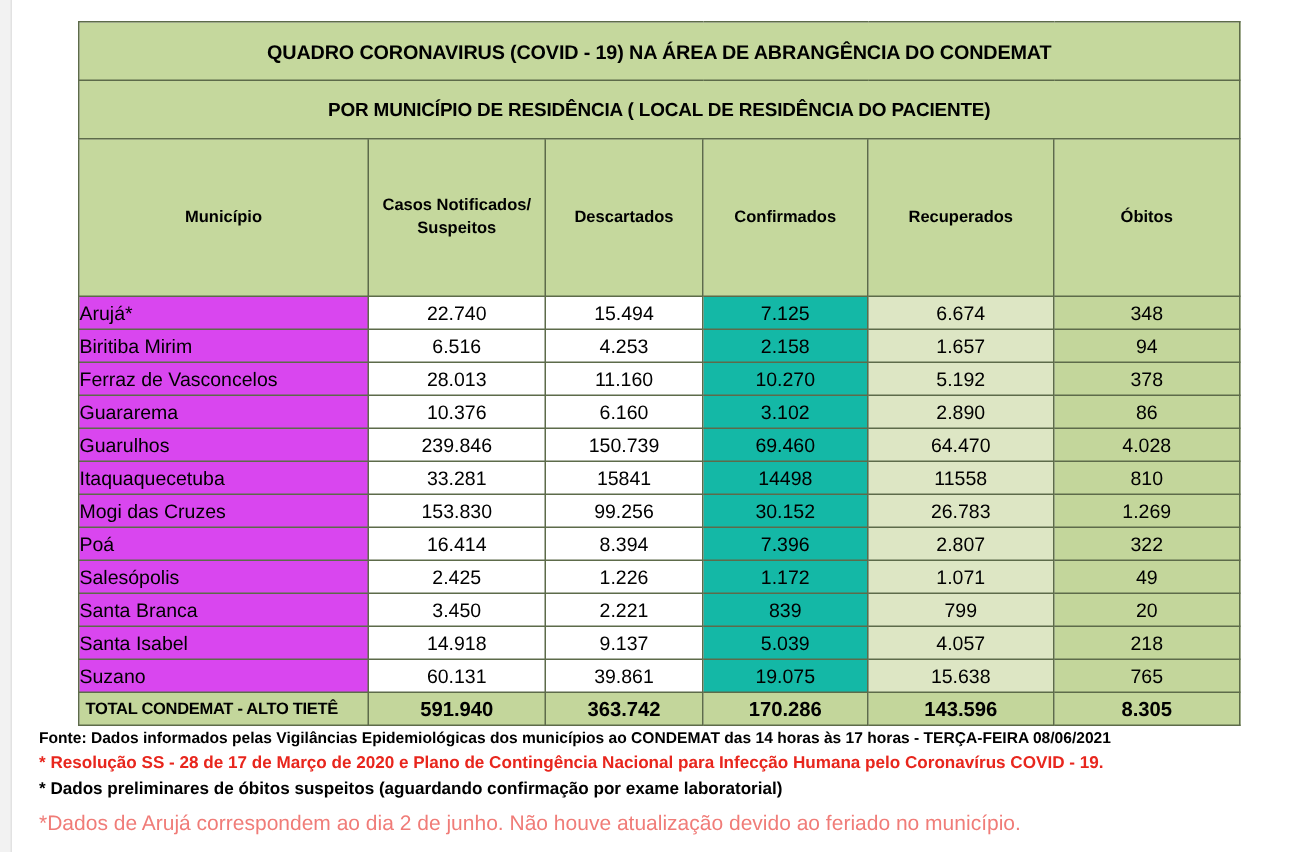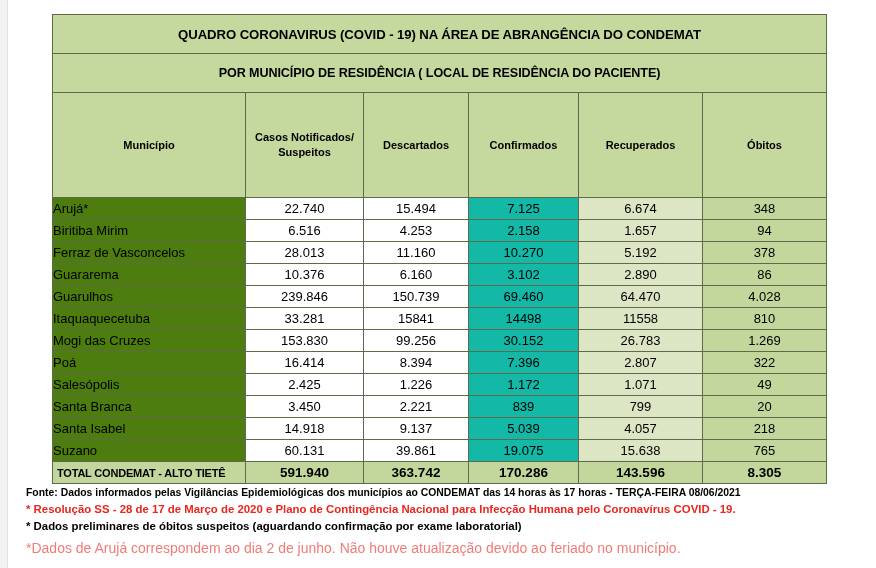--- a/index.html
+++ b/index.html
@@ -71,21 +71,21 @@
     font-weight: bold;
     font-size: 11px;
     height: 104px;
     line-height: 15px;
   }
   .hdr span { display: block; }
 
   
   tr.data-row td { height: 21px; }
   .muni {
-    background: #4d7c0f;
+    background: #d946ef;
     text-align: left;
     padding-left: 4px;
     font-size: 13px;
   }
   .num {
     text-align: center;
     font-size: 13px;
     background: #ffffff;
   }
   .col-conf { background: #14b8a6; }

